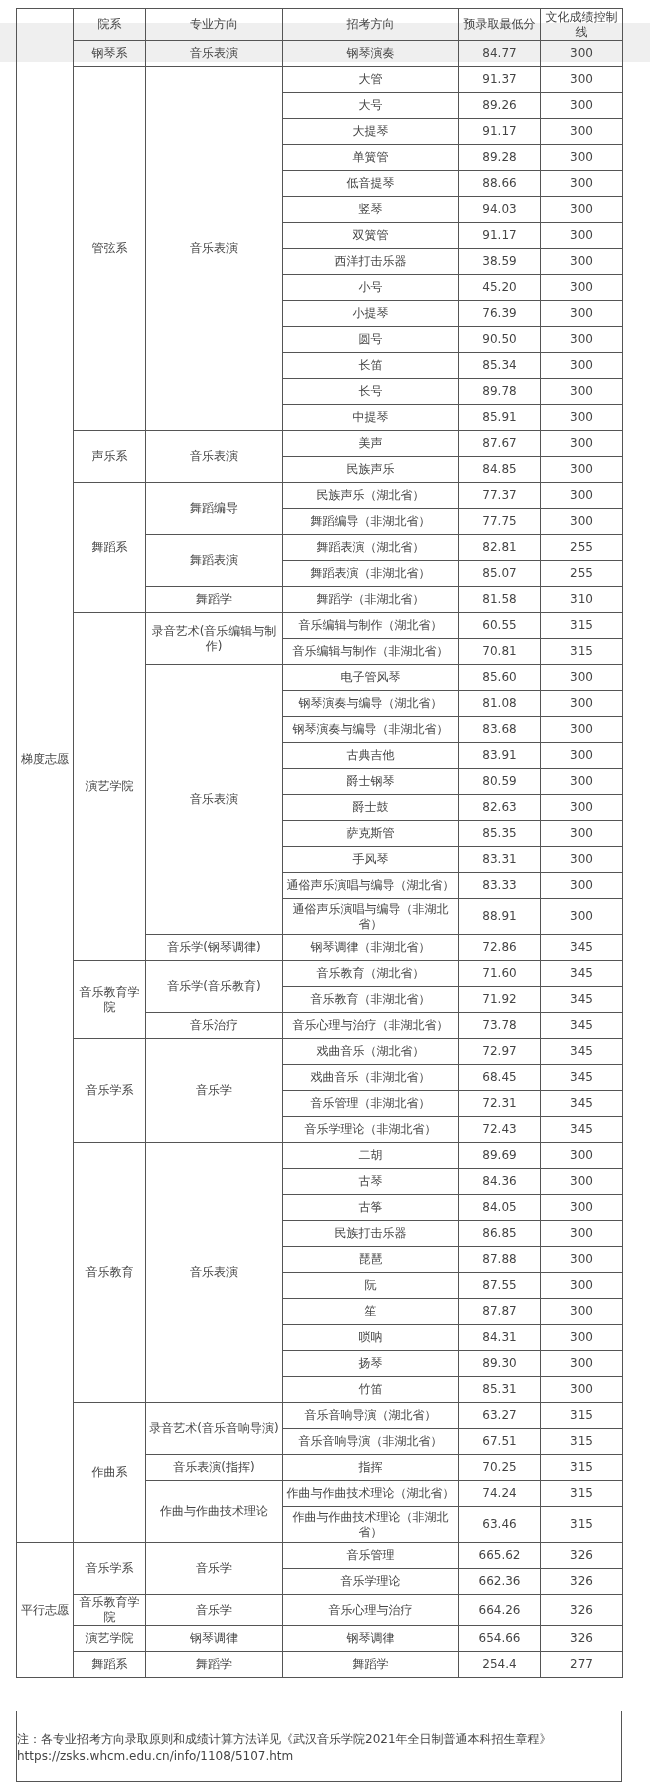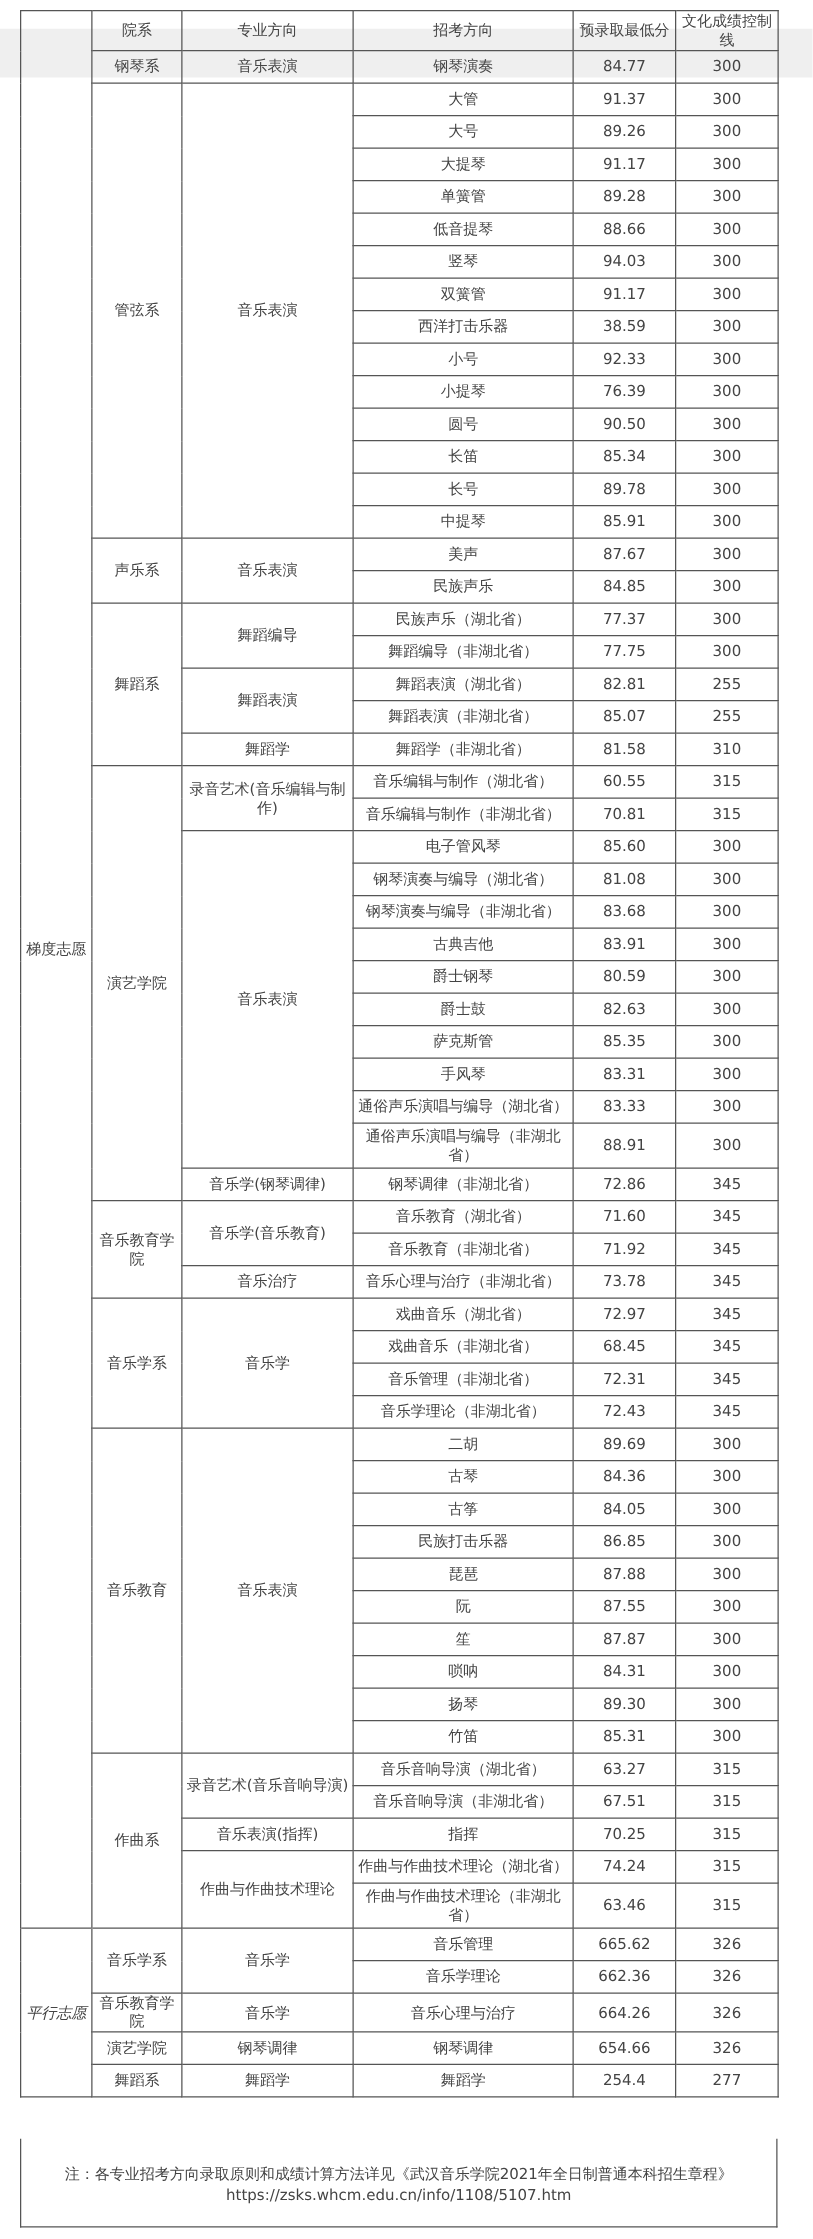--- a/index.html
+++ b/index.html
@@ -4,21 +4,21 @@
 <style>
   html,body{margin:0;padding:0;background:#fff;}
   body{width:650px;height:1791px;position:relative;overflow:hidden;font-family:"DejaVu Sans",sans-serif;color:#444;}
   .band{position:absolute;left:0;top:23px;width:650px;height:39px;background:#efefef;z-index:0;}
   table.adm{position:absolute;left:16px;top:8px;width:606px;border-collapse:collapse;table-layout:fixed;z-index:1;font-size:12px;}
   table.adm td{border:1.5px solid #555;text-align:center;vertical-align:middle;padding:0 3px;line-height:15px;height:25px;}
   table.adm td.tall{height:35px;}
   table.adm td.lvl{border-top:none;}
   table.adm tr.hdr td{height:31px;}
   table.adm tr.hdr td.lvl, table.adm tr.first td.lvl{border-top:none;border-bottom:none;font-family:Liberation Mono, monospace;}
-  .note{position:absolute;left:16px;top:1711px;width:606px;height:71px;border:1.5px solid #555;border-top:none;box-sizing:border-box;text-align:center;font-size:12px;line-height:17px;padding-top:20px;color:#444;}
+  .note{position:absolute;left:16px;top:1711px;width:606px;height:71px;border:1.5px solid #555;border-top:none;box-sizing:border-box;font-size:12px;line-height:17px;padding-top:20px;color:#444;}
 </style>
 </head>
 <body>
 
 <div class="band"></div>
 
 <table class="adm">
   <colgroup>
     <col style="width:57px">
       <col style="width:72px">
@@ -80,21 +80,21 @@
         <td>91.17</td>
         <td>300</td>
       </tr>
       <tr>
         <td>西洋打击乐器</td>
         <td>38.59</td>
         <td>300</td>
       </tr>
       <tr>
         <td>小号</td>
-        <td>92.33</td>
+        <td>45.20</td>
         <td>300</td>
       </tr>
       <tr>
         <td>小提琴</td>
         <td>76.39</td>
         <td>300</td>
       </tr>
       <tr>
         <td>圆号</td>
         <td>90.50</td>
@@ -340,21 +340,21 @@
         <td>作曲与作曲技术理论（湖北省）</td>
         <td>74.24</td>
         <td>315</td>
       </tr>
       <tr>
         <td class="tall">作曲与作曲技术理论（非湖北省）</td>
         <td>63.46</td>
         <td>315</td>
       </tr>
       <tr>
-        <td class="lvl" rowspan="5" style="border-top: 1.5px solid rgb(85, 85, 85); font-style: italic;">平行志愿</td>
+        <td class="lvl" rowspan="5" style="border-top: 1.5px solid rgb(85, 85, 85);">平行志愿</td>
         <td rowspan="2">音乐学系</td>
         <td rowspan="2">音乐学</td>
         <td>音乐管理</td>
         <td>665.62</td>
         <td>326</td>
       </tr>
       <tr>
         <td>音乐学理论</td>
         <td>662.36</td>
         <td>326</td>

